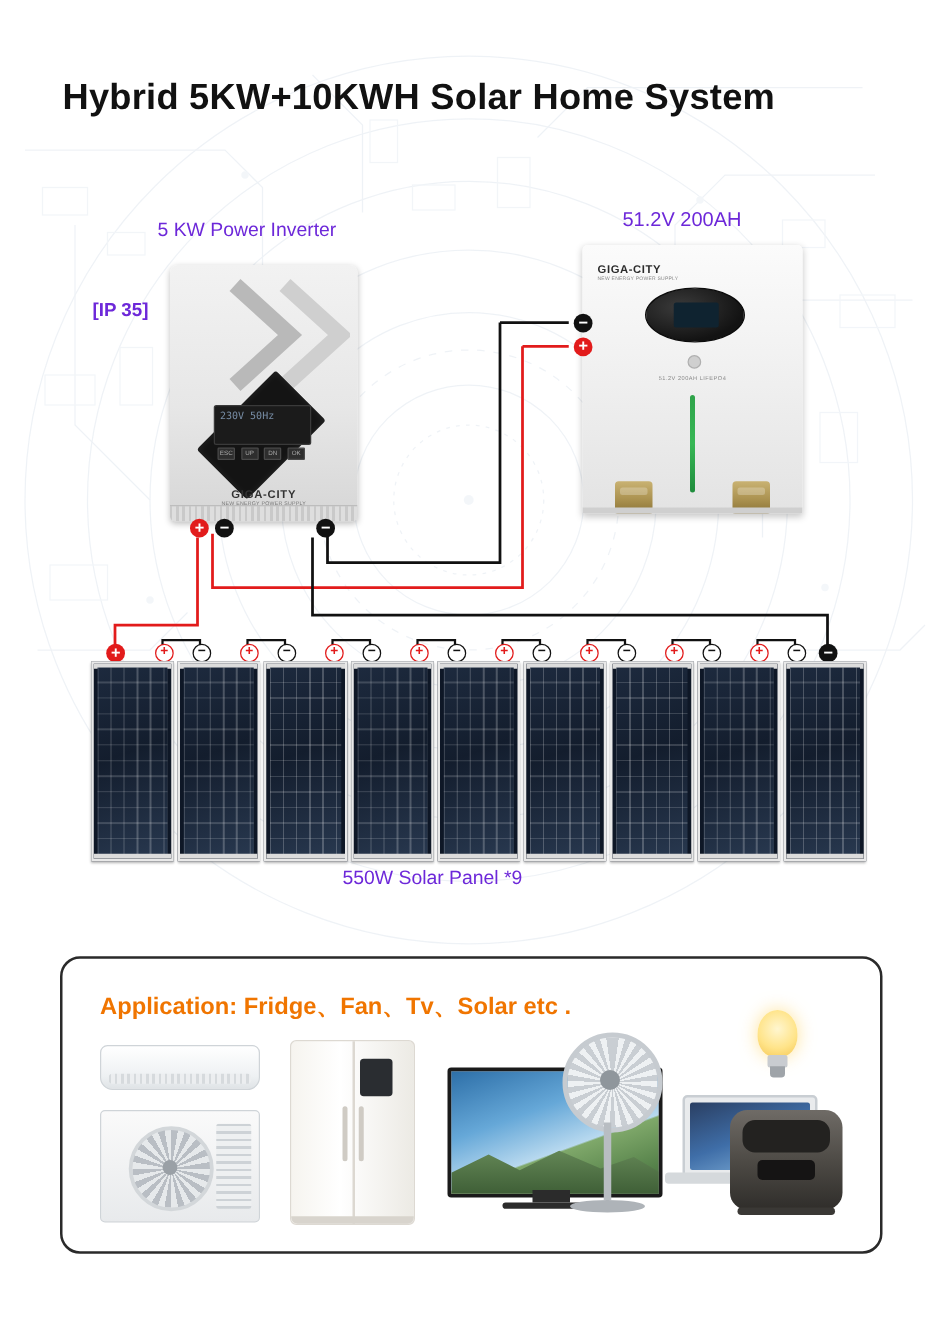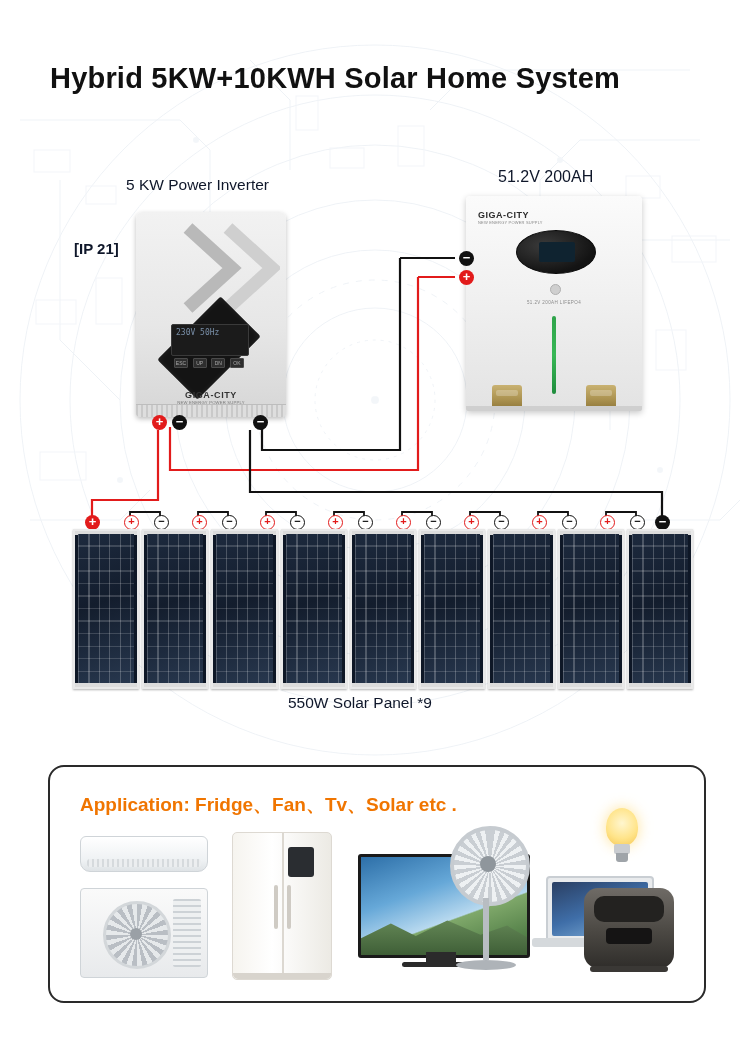--- a/index.html
+++ b/index.html
@@ -33,27 +33,27 @@
     font-weight: bold;
     letter-spacing: 0.2px;
     color: #111;
     white-space: nowrap;
   }
 
   
   .lbl {
     position: absolute;
     font-size: 15px;
-    color: #0f172a;
+    color: #6d28d9;
     white-space: nowrap;
   }
   .lbl-inverter { left: 126px; top: 176px; font-size: 15.5px; }
   .lbl-battery  { left: 498px; top: 168px; font-size: 16px; }
   .lbl-ip       { left: 74px;  top: 240px; font-size: 15px; font-weight: bold; }
-  .lbl-panels   { left: 288px; top: 694px; font-size: 15.5px; }
+  .lbl-panels   { left: 274px; top: 694px; font-size: 15.5px; }
 
   
   .inverter {
     position: absolute;
     left: 136px;
     top: 212px;
     width: 150px;
     height: 205px;
     border-radius: 6px 6px 4px 4px;
     background: linear-gradient(180deg,#f2f2f2 0%,#e7e7e7 55%,#d6d6d6 100%);
@@ -414,21 +414,21 @@
     <circle cx="120" cy="480" r="3"></circle>
       <circle cx="660" cy="470" r="3"></circle>
     <circle cx="375" cy="400" r="4"></circle>
   </g>
 </svg>
 
 <div class="title">Hybrid 5KW+10KWH Solar Home System</div>
 
 <div class="lbl lbl-inverter">5 KW Power Inverter</div>
 <div class="lbl lbl-battery">51.2V 200AH</div>
-<div class="lbl lbl-ip">[IP 21]</div>
+<div class="lbl lbl-ip">[IP 35]</div>
 <div class="lbl lbl-panels">550W Solar Panel *9</div>
 
 <div class="inverter">
   <svg class="inv-chevrons" viewBox="0 0 110 100" xmlns="http://www.w3.org/2000/svg">
     <polyline points="18,10 62,50 18,90" fill="none" stroke="#b9b9b9" stroke-width="13"></polyline>
     <polyline points="58,10 102,50 58,90" fill="none" stroke="#cfcfcf" stroke-width="13"></polyline>
   </svg>
   <div class="inv-panel"></div>
   <div class="inv-screen">
     <div class="inv-screen-txt">230V  50Hz</div>

